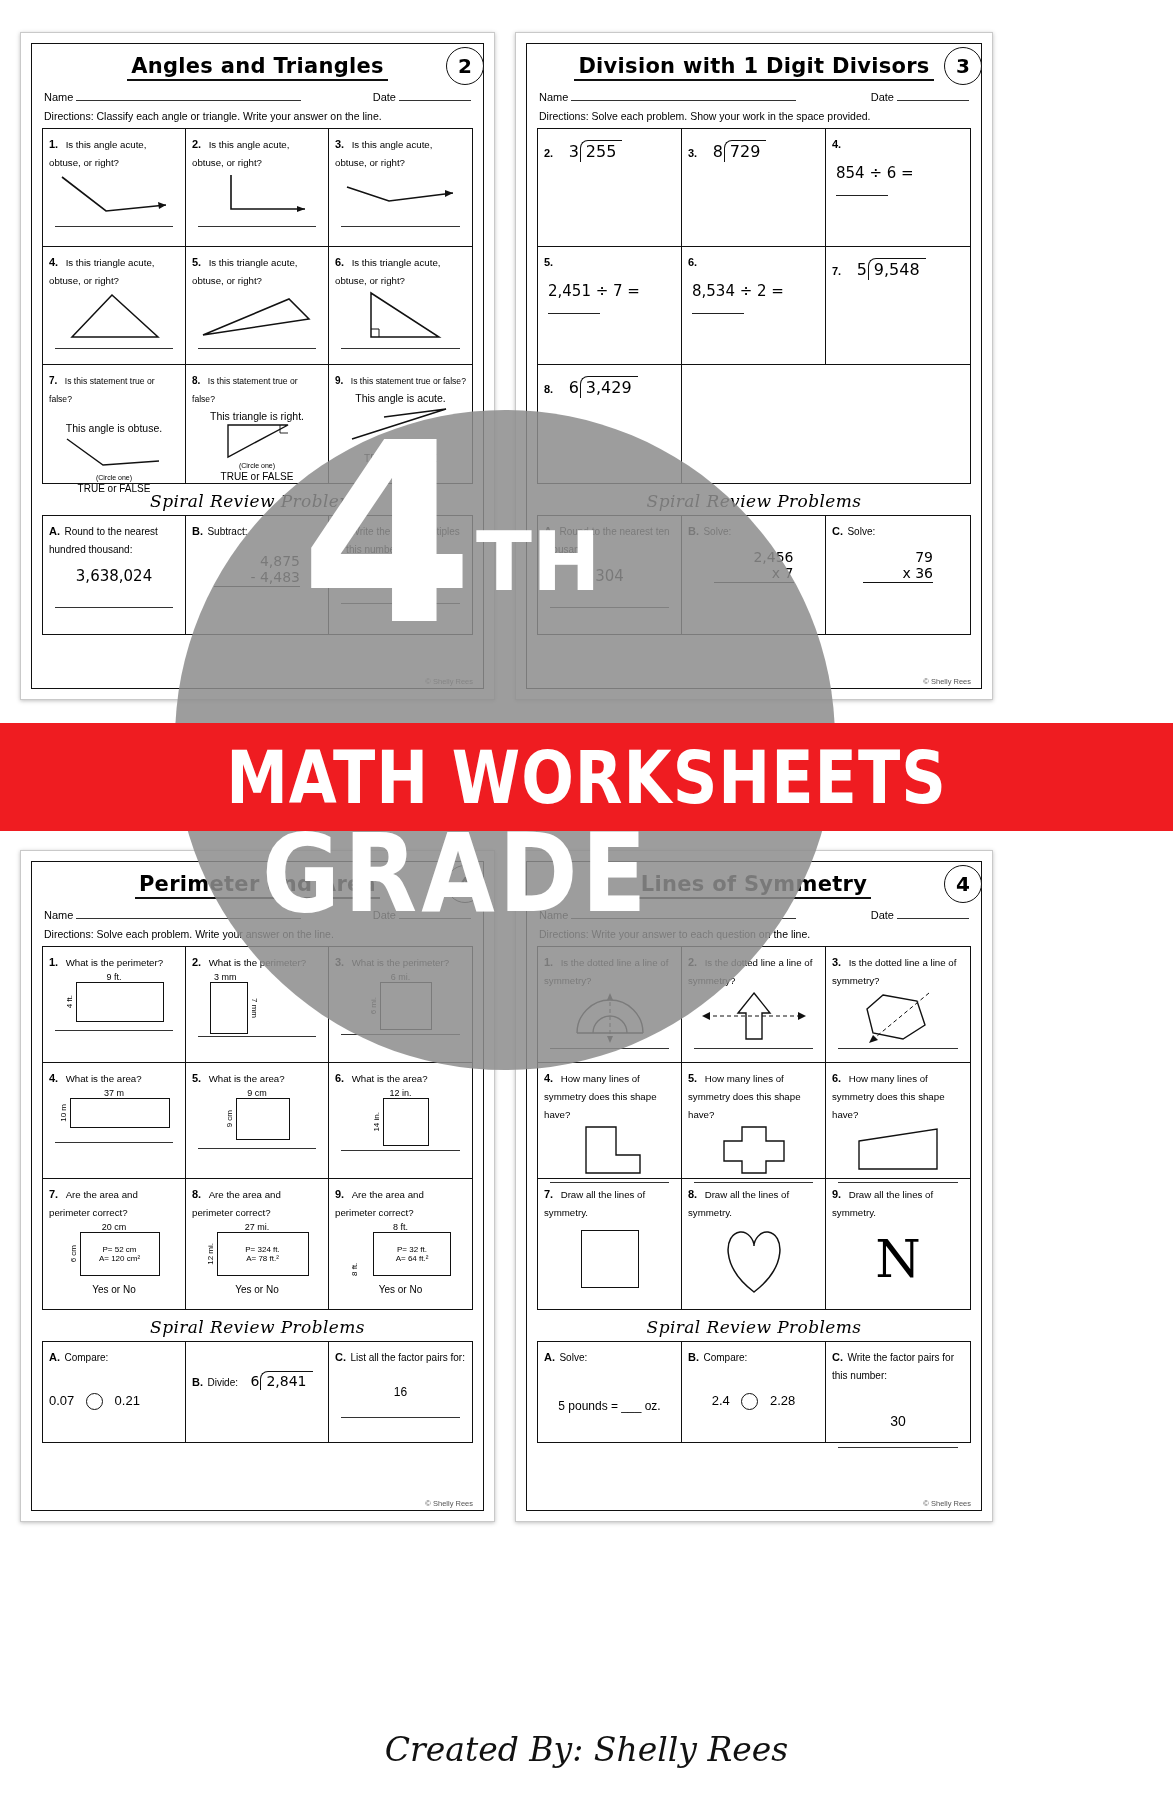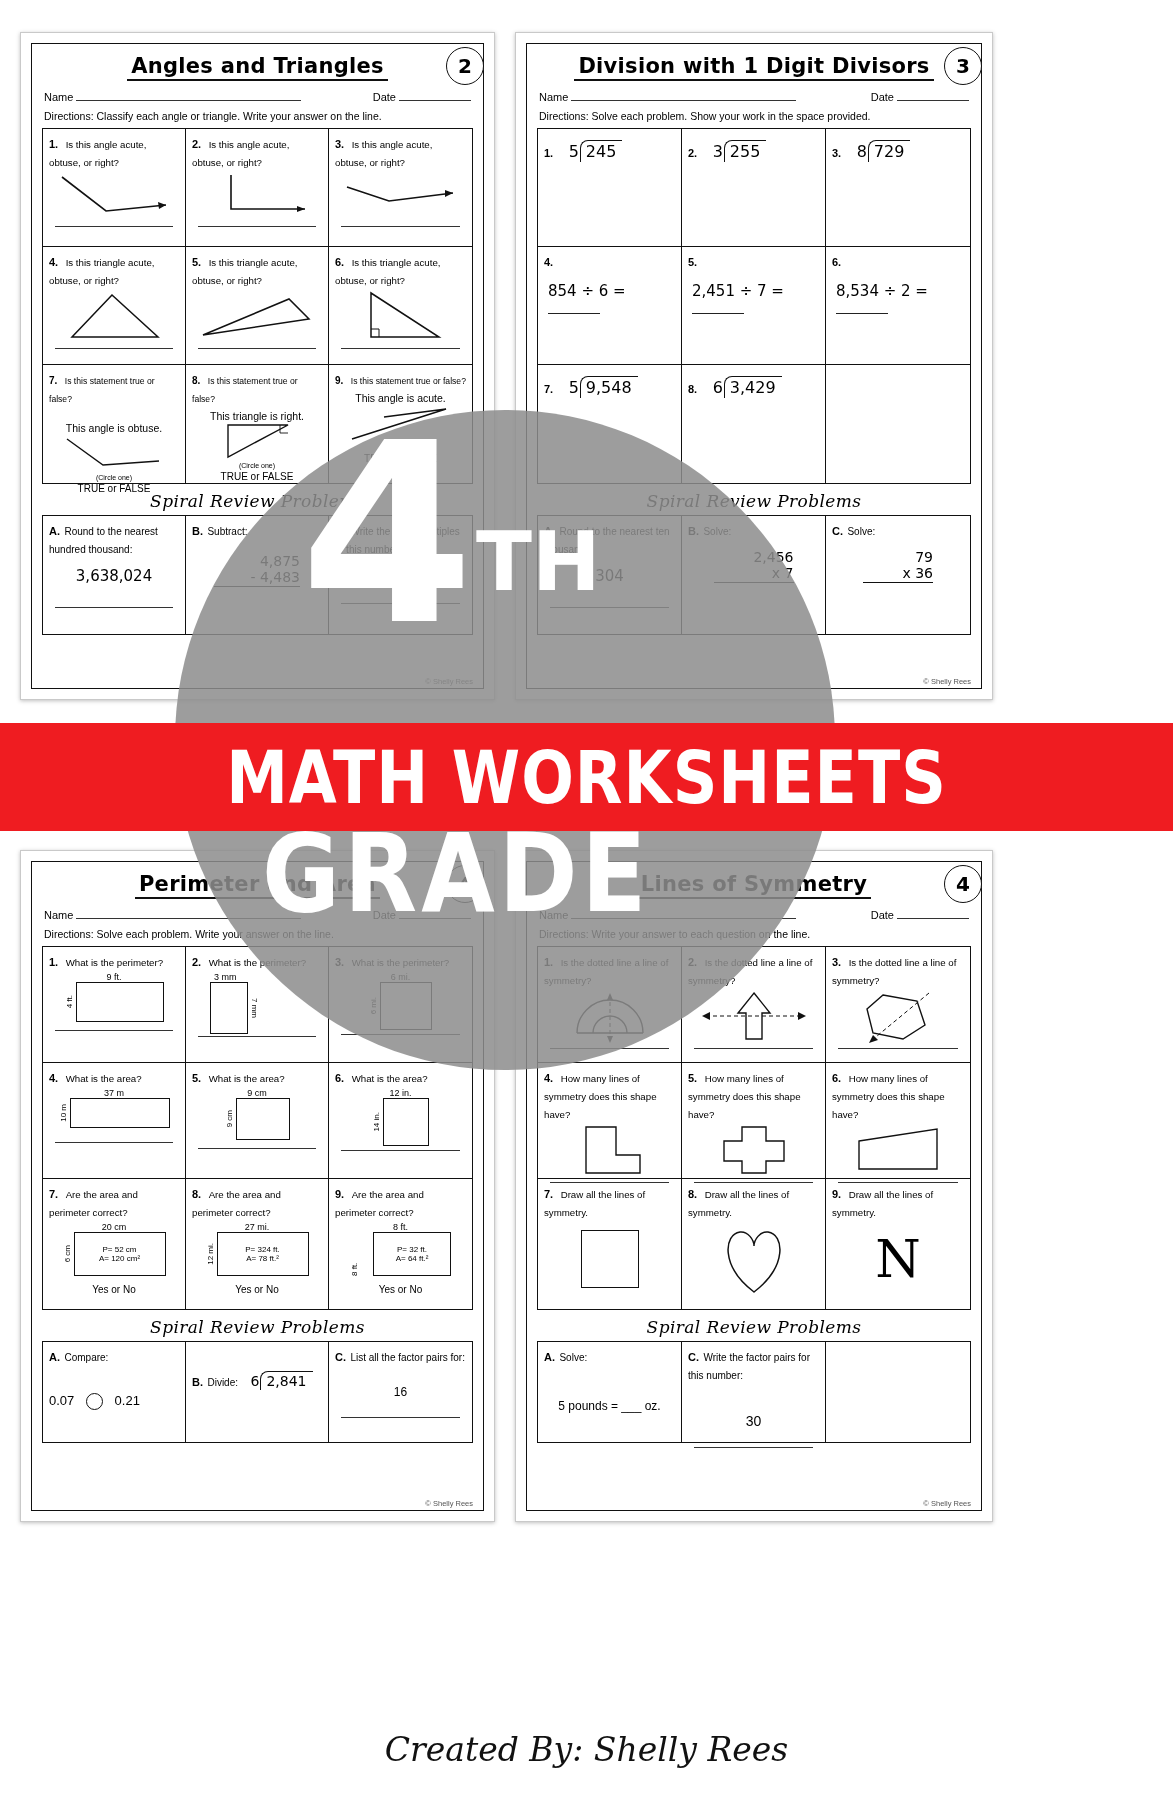--- a/index.html
+++ b/index.html
@@ -327,26 +327,20 @@
       <span>
         <span class="lbl">Date</span>
         <span class="rule" style="width:72px"></span>
       </span>
     </div>
     <div class="directions">Directions: Solve each problem. Show your work in the space provided.</div>
 
     <div class="grid rows3">
 
       <div class="cell" style="height:118px">
-        <span class="qnum">1.</span>
-        <div class="divbox">
-          <span class="d">5</span><span class="inner">245</span>
-        </div>
-      </div>
-      <div class="cell" style="height:118px">
         <span class="qnum">2.</span>
         <div class="divbox">
           <span class="d">3</span><span class="inner">255</span>
         </div>
       </div>
       <div class="cell" style="height:118px">
         <span class="qnum">3.</span>
         <div class="divbox">
           <span class="d">8</span><span class="inner">729</span>
         </div>
@@ -499,21 +493,21 @@
         </div>
         <div class="answer-line" style="margin-top:4px"></div>
       </div>
 
       <div class="cell" style="height:130px">
         <span class="qnum">7.</span>
         <span class="qtext">Are the area and perimeter correct?</span>
         <div style="text-align:center;font-size:9px;margin-top:2px">20 cm</div>
         <div style="display:flex;align-items:center;justify-content:center;gap:2px">
           <span style="font-size:8px; writing-mode:vertical-rl; transform:rotate(180deg)">6 cm</span>
-          <span class="rect" style="width:92px;height:44px;display:flex;align-items:center;justify-content:center;font-size:8px;white-space:pre-line;text-align:center">P= 52 cm
+          <span class="rect" style="width:80px;height:44px;display:flex;align-items:center;justify-content:center;font-size:8px;white-space:pre-line;text-align:center">P= 52 cm
 A= 120 cm²</span>
         </div>
         <div style="text-align:center;font-size:10px;margin-top:8px">Yes or No</div>
       </div>
 
       <div class="cell" style="height:130px">
         <span class="qnum">8.</span>
         <span class="qtext">Are the area and perimeter correct?</span>
         <div style="text-align:center;font-size:9px;margin-top:2px">27 mi.</div>
         <div style="display:flex;align-items:center;justify-content:center;gap:2px">
@@ -686,20 +680,29 @@
         <div class="figure" style="height:78px;font-size:52px;font-family:'DejaVu Serif',serif">N</div>
       </div>
     </div>
 
     <div class="spiral-title">Spiral Review Problems</div>
     <div class="spiral-grid">
       <div class="cell" style="height:100px">
         <span class="sp-letter">A.</span>
         <span class="sp-txt">Solve:</span>
         <div style="text-align:center;margin-top:34px;font-size:12px">5 pounds = ___ oz.</div>
+      </div>
+      <div class="cell" style="height:100px">
+        <span class="sp-letter">B.</span>
+        <span class="sp-txt">Compare:</span>
+        <div style="text-align:center;margin-top:28px;font-size:13px">
+          <span>2.4</span>
+          <span class="circle-o" style="margin:0 8px"></span>
+          <span>2.28</span>
+        </div>
       </div>
       <div class="cell" style="height:100px">
         <span class="sp-letter">C.</span>
         <span class="sp-txt">Write the factor pairs for this number:</span>
         <div style="text-align:center;margin-top:30px;font-size:14px">30</div>
         <div class="answer-line" style="margin-top:18px"></div>
       </div>
     </div>
     <div class="credit">© Shelly Rees</div>
   </div>

